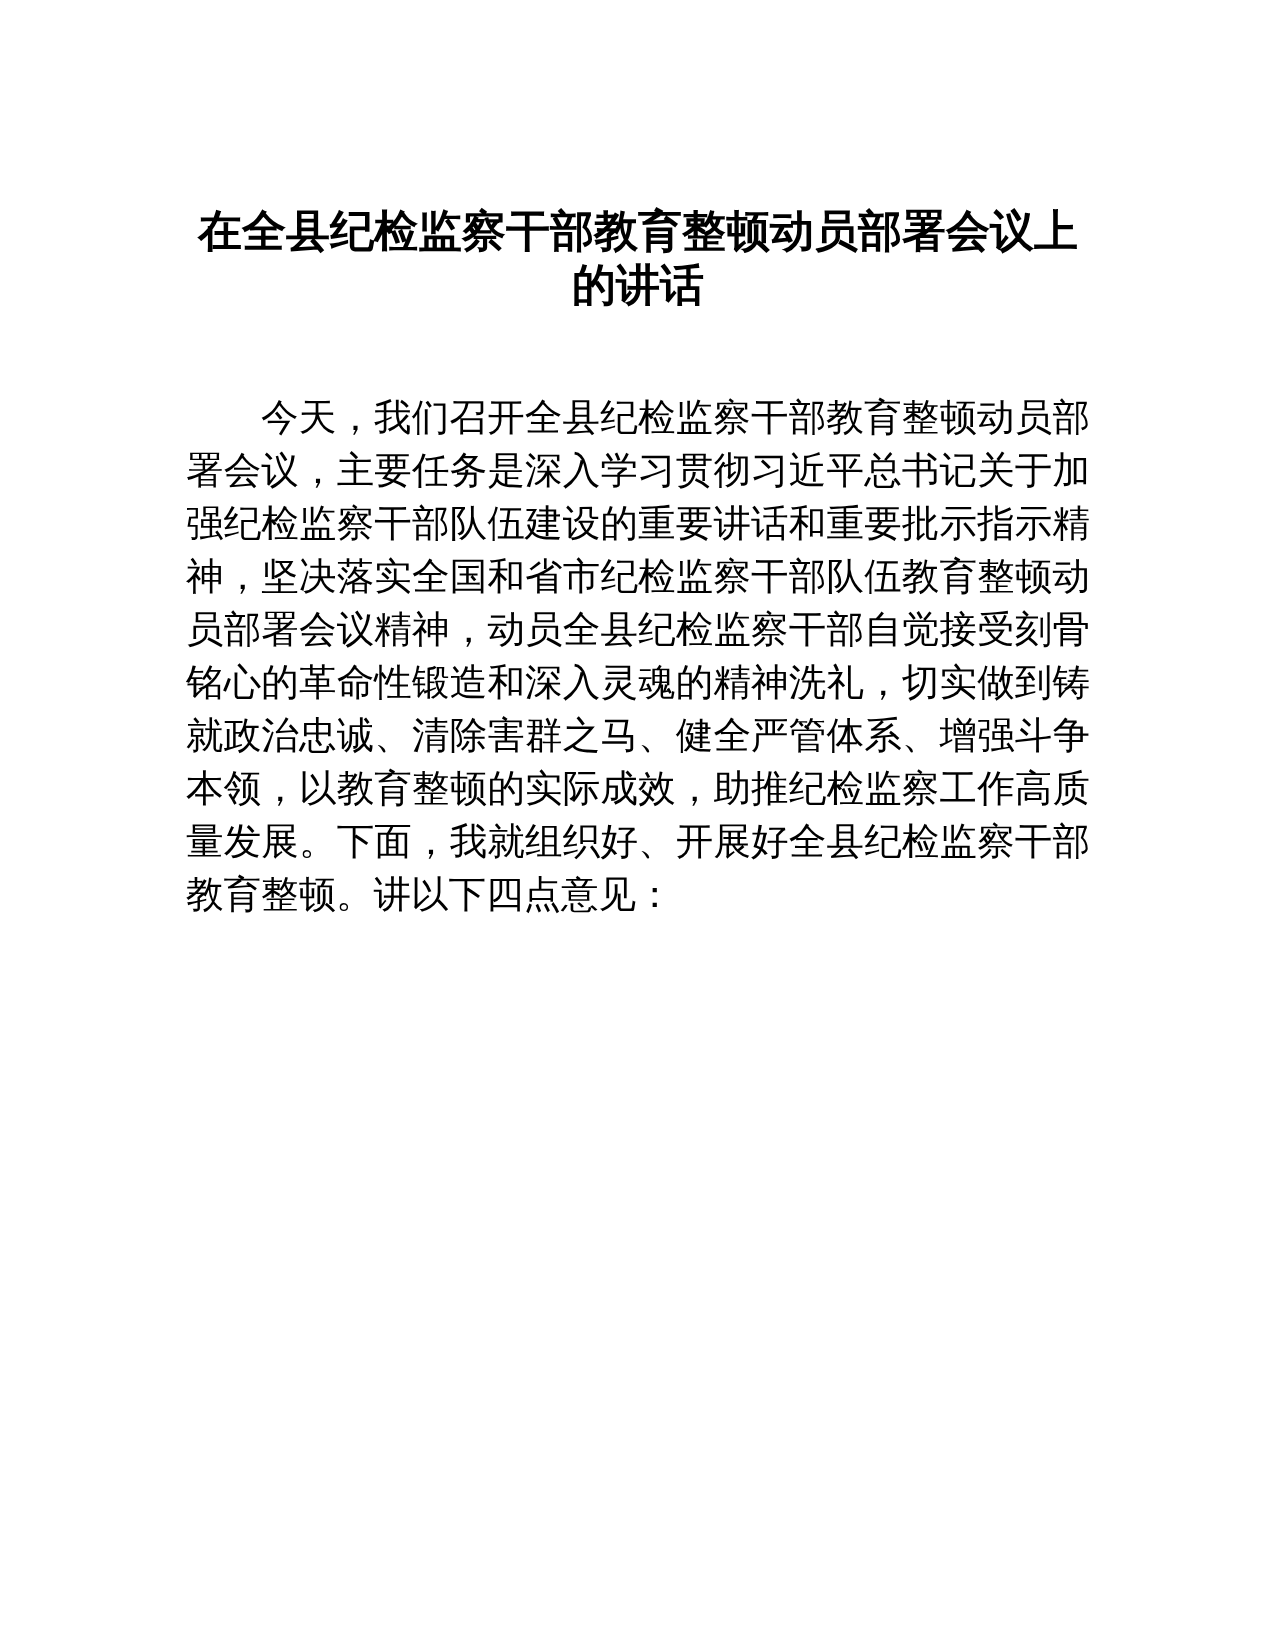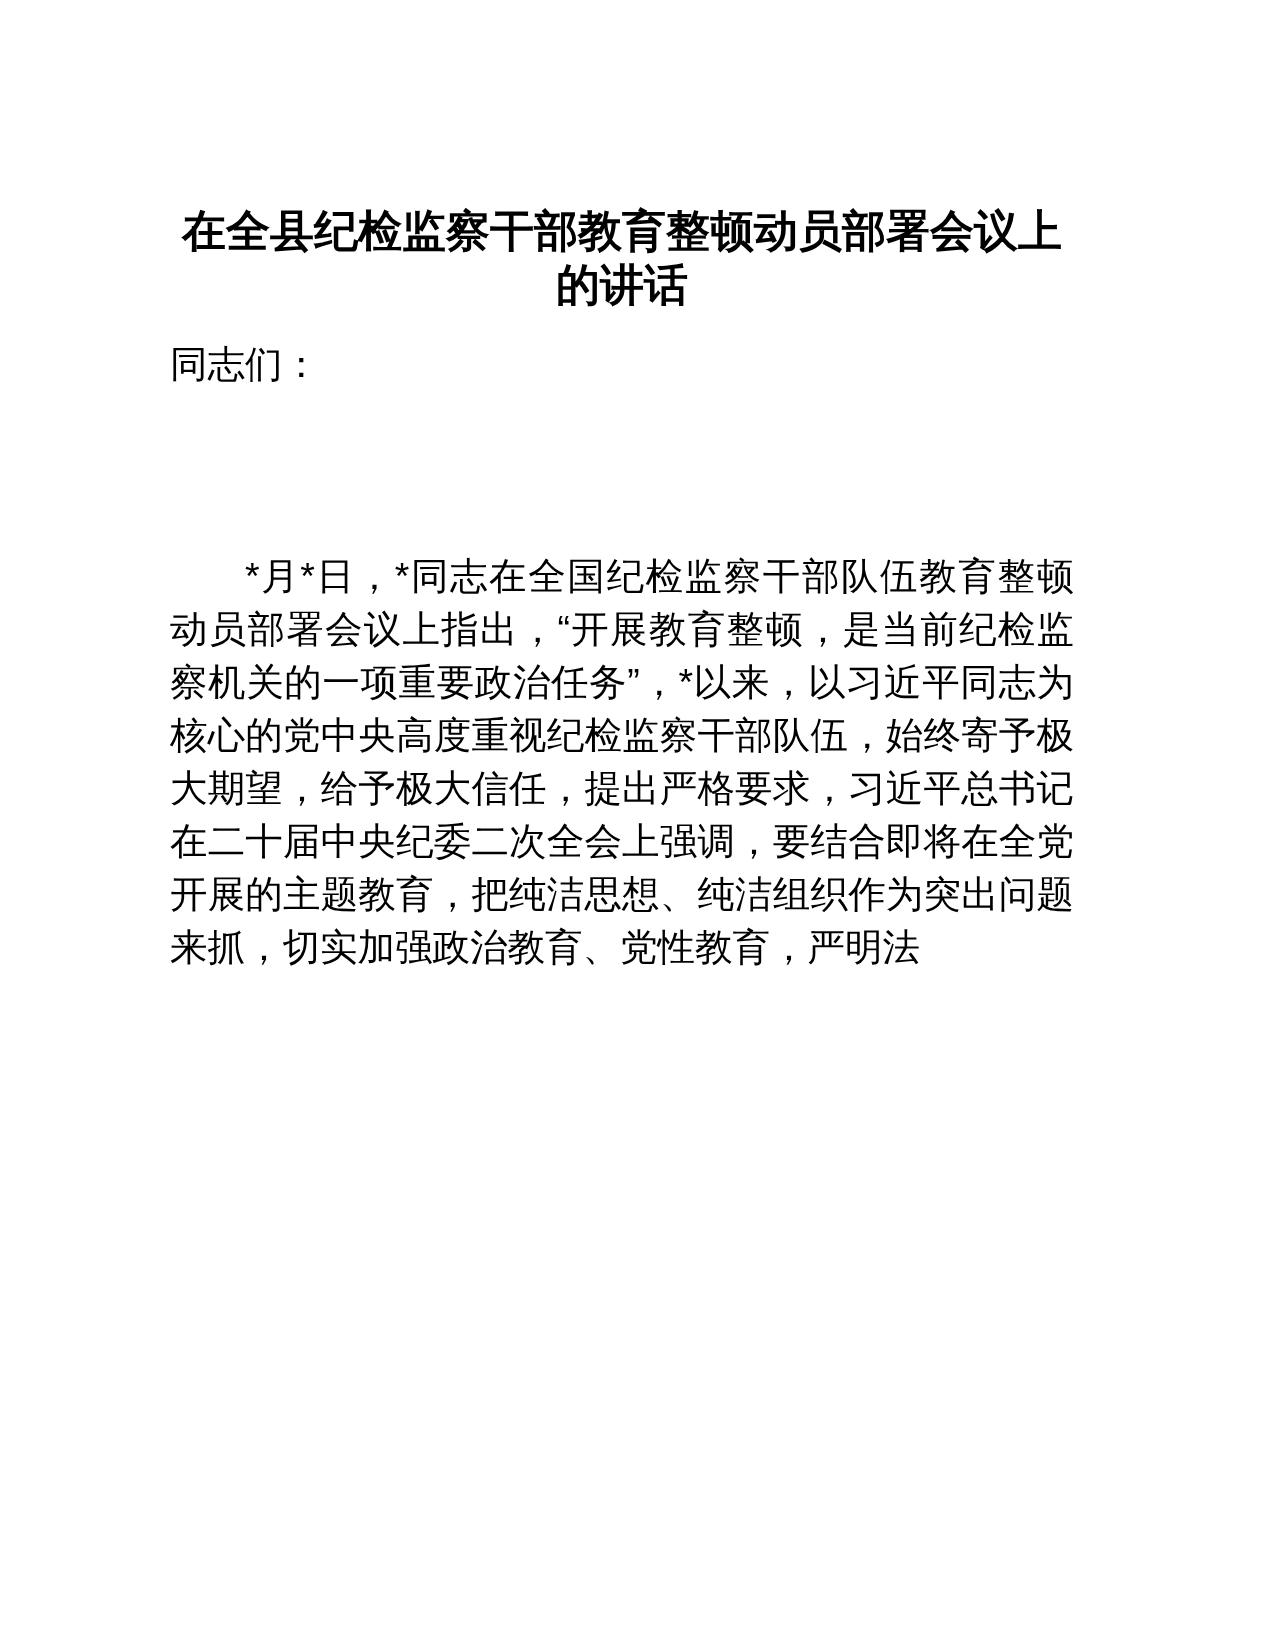--- a/index.html
+++ b/index.html
@@ -17,21 +17,21 @@
     position: relative;
     width: 1275px;
     height: 1650px;
     margin: 0 auto;
     background: #ffffff;
     overflow: hidden;
     box-sizing: border-box;
   }
   .content {
     position: absolute;
-    left: 170px;
+    left: 186px;
     top: 0;
     width: 904px;
   }
   .doc-title {
     margin: 0;
     padding: 0;
     padding-top: 204px;
     font-size: 44px;
     line-height: 54px;
     font-weight: bold;
@@ -72,26 +72,25 @@
 </head>
 <body>
 
 <div class="page">
   <div class="content">
 
     <h1 class="doc-title">在全县纪检监察干部教育整顿动员部署会议上的讲话</h1>
 
     <div class="spacer-title-body"></div>
 
-    <p class="para salutation">同志们：</p>
+
+    <div class="spacer-line"></div>
+
+    <p class="para">今天，我们召开全县纪检监察干部教育整顿动员部署会议，主要任务是深入学习贯彻习近平总书记关于加强纪检监察干部队伍建设的重要讲话和重要批示指示精神，坚决落实全国和省市纪检监察干部队伍教育整顿动员部署会议精神，动员全县纪检监察干部自觉接受刻骨铭心的革命性锻造和深入灵魂的精神洗礼，切实做到铸就政治忠诚、清除害群之马、健全严管体系、增强斗争本领，以教育整顿的实际成效，助推纪检监察工作高质量发展。下面，我就组织好、开展好全县纪检监察干部教育整顿。讲以下四点意见：</p>
 
     <div class="spacer-line"></div>
 
 
     <div class="spacer-line"></div>
 
 
-    <div class="spacer-line"></div>
-
-    <p class="para">*月*日，*同志在全国纪检监察干部队伍教育整顿动员部署会议上指出，“开展教育整顿，是当前纪检监察机关的一项重要政治任务”，*以来，以习近平同志为核心的党中央高度重视纪检监察干部队伍，始终寄予极大期望，给予极大信任，提出严格要求，习近平总书记在二十届中央纪委二次全会上强调，要结合即将在全党开展的主题教育，把纯洁思想、纯洁组织作为突出问题来抓，切实加强政治教育、党性教育，严明法</p>
-
   </div>
 </div>
 
 </body></html>

